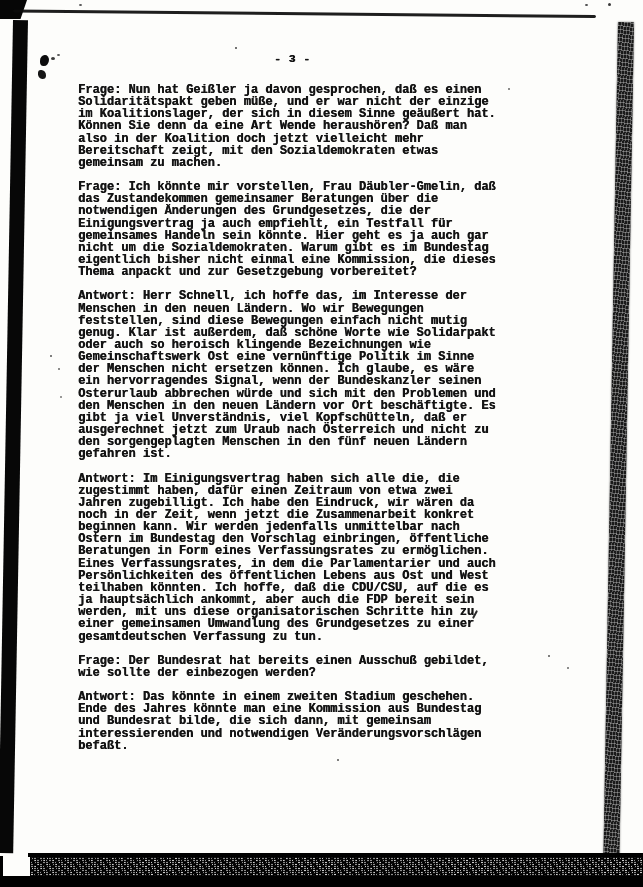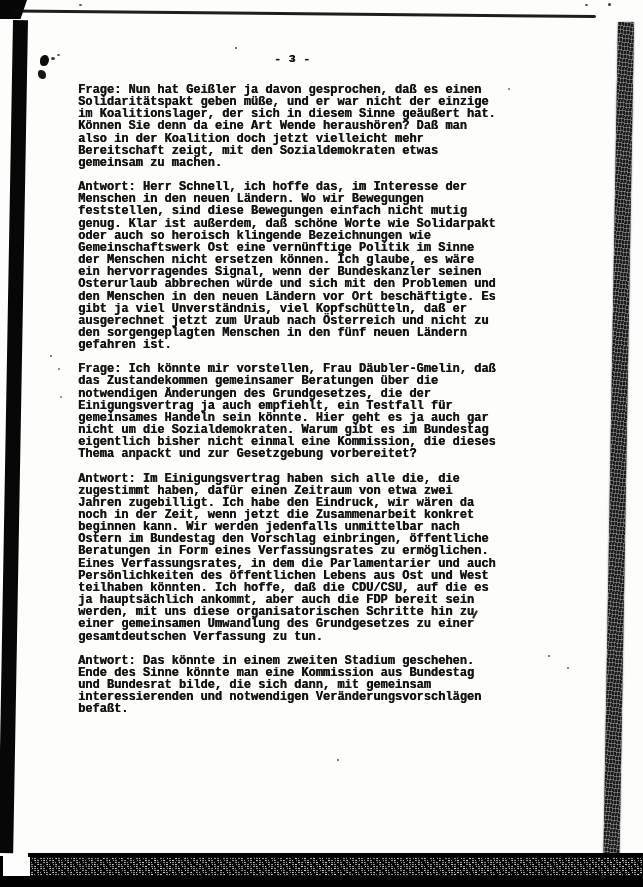--- a/index.html
+++ b/index.html
@@ -75,58 +75,60 @@
   <div class="page-number">- 3 -</div>
 
   <div class="text-block">
     <p class="para">Frage: Nun hat Geißler ja davon gesprochen, daß es einen
 Solidaritätspakt geben müße, und er war nicht der einzige
 im Koalitionslager, der sich in diesem Sinne geäußert hat.
 Können Sie denn da eine Art Wende heraushören? Daß man
 also in der Koalition doch jetzt vielleicht mehr
 Bereitschaft zeigt, mit den Sozialdemokraten etwas
 gemeinsam zu machen.</p>
+    <p class="para">Frage: Ich könnte mir vorstellen, Frau Däubler-Gmelin, daß
+das Zustandekommen gemeinsamer Beratungen über die
+notwendigen Änderungen des Grundgesetzes, die der
+Einigungsvertrag ja auch empfiehlt, ein Testfall für
+gemeinsames Handeln sein könnte. Hier geht es ja auch gar
+nicht um die Sozialdemokraten. Warum gibt es im Bundestag
+eigentlich bisher nicht einmal eine Kommission, die dieses
+Thema anpackt und zur Gesetzgebung vorbereitet?</p>
     <p class="para">Antwort: Herr Schnell, ich hoffe das, im Interesse der
 Menschen in den neuen Ländern. Wo wir Bewegungen
 feststellen, sind diese Bewegungen einfach nicht mutig
 genug. Klar ist außerdem, daß schöne Worte wie Solidarpakt
 oder auch so heroisch klingende Bezeichnungen wie
 Gemeinschaftswerk Ost eine vernünftige Politik im Sinne
 der Menschen nicht ersetzen können. Ich glaube, es wäre
 ein hervorragendes Signal, wenn der Bundeskanzler seinen
 Osterurlaub abbrechen würde und sich mit den Problemen und
 den Menschen in den neuen Ländern vor Ort beschäftigte. Es
 gibt ja viel Unverständnis, viel Kopfschütteln, daß er
 ausgerechnet jetzt zum Uraub nach Österreich und nicht zu
 den sorgengeplagten Menschen in den fünf neuen Ländern
 gefahren ist.</p>
-    <p class="para">Frage: Ich könnte mir vorstellen, Frau Däubler-Gmelin, daß
-das Zustandekommen gemeinsamer Beratungen über die
-notwendigen Änderungen des Grundgesetzes, die der
-Einigungsvertrag ja auch empfiehlt, ein Testfall für
-gemeinsames Handeln sein könnte. Hier geht es ja auch gar
-nicht um die Sozialdemokraten. Warum gibt es im Bundestag
-eigentlich bisher nicht einmal eine Kommission, die dieses
-Thema anpackt und zur Gesetzgebung vorbereitet?</p>
     <p class="para">Antwort: Im Einigungsvertrag haben sich alle die, die
 zugestimmt haben, dafür einen Zeitraum von etwa zwei
 Jahren zugebilligt. Ich habe den Eindruck, wir wären da
 noch in der Zeit, wenn jetzt die Zusammenarbeit konkret
 beginnen kann. Wir werden jedenfalls unmittelbar nach
 Ostern im Bundestag den Vorschlag einbringen, öffentliche
 Beratungen in Form eines Verfassungsrates zu ermöglichen.
 Eines Verfassungsrates, in dem die Parlamentarier und auch
 Persönlichkeiten des öffentlichen Lebens aus Ost und West
 teilhaben könnten. Ich hoffe, daß die CDU/CSU, auf die es
 ja hauptsächlich ankommt, aber auch die FDP bereit sein
 werden, mit uns diese organisatorischen Schritte hin zu
 einer gemeinsamen Umwandlung des Grundgesetzes zu einer
 gesamtdeutschen Verfassung zu tun.</p>
+    <p class="para">Frage: Der Bundesrat hat bereits einen Ausschuß gebildet,
+wie sollte der einbezogen werden?</p>
     <p class="para">Antwort: Das könnte in einem zweiten Stadium geschehen.
-Ende des Sinne könnte man eine Kommission aus Bundestag
+Ende des Jahres könnte man eine Kommission aus Bundestag
 und Bundesrat bilde, die sich dann, mit gemeinsam
 interessierenden und notwendigen Veränderungsvorschlägen
 befaßt.</p>
   </div>
 
   <div class="artifact corner-tl"></div>
   <div class="artifact top-line"></div>
   <div class="artifact left-bar"></div>
   <div class="artifact right-bar"></div>
   <div class="artifact bottom-line"></div>

